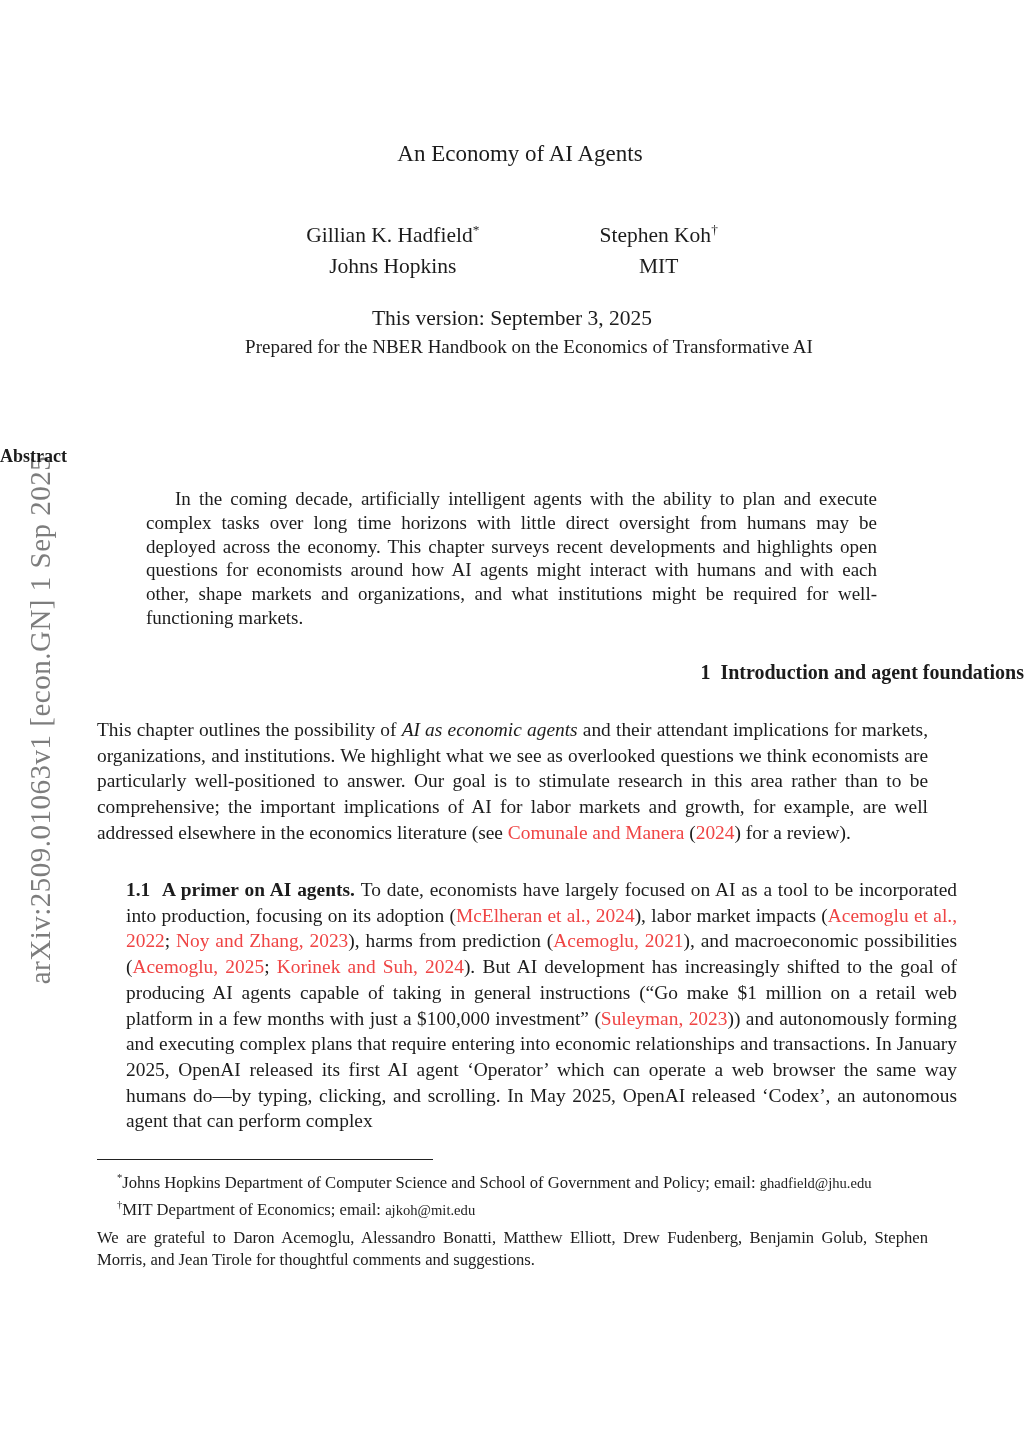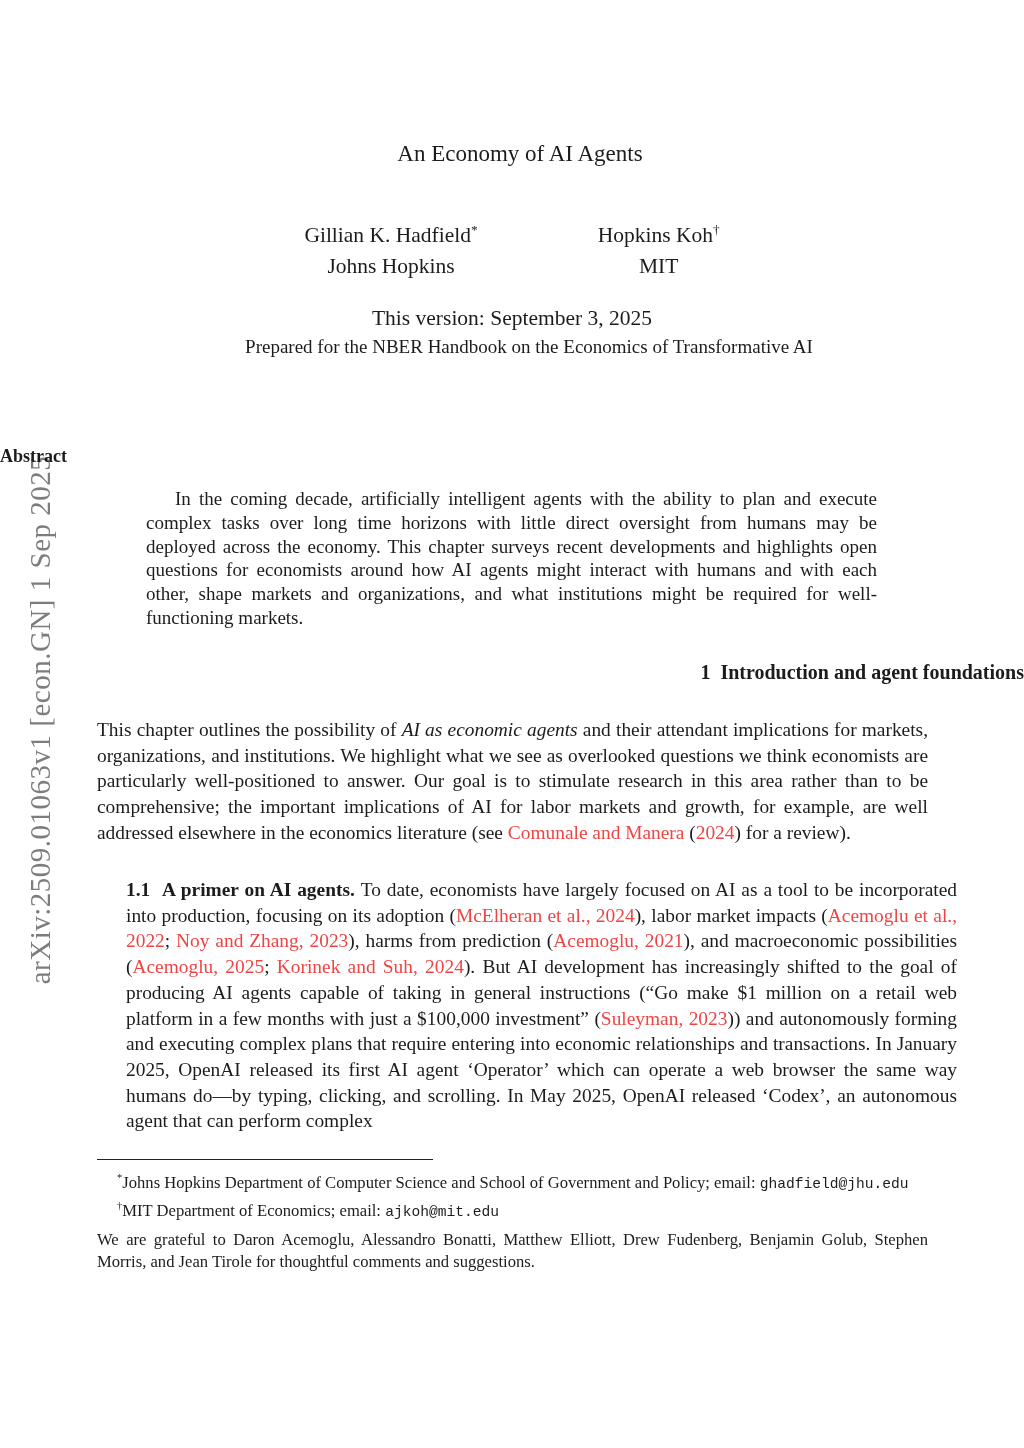--- a/index.html
+++ b/index.html
@@ -103,21 +103,21 @@
     font-size: 19.4px;
     line-height: 25.7px;
     text-align: justify;
     hyphens: auto;
   }
   .p1 { top: 717px; }
   .p2 { top: 877px; margin-left: 29px; }
   .seg-link { color: #ef4444; }
   .seg-italic { font-style: italic; }
   .seg-bold { font-weight: bold; }
-  .seg-mono { font-family: Liberation Mono, monospace; font-size: 0.88em; }
+  .seg-mono { font-family: Liberation Serif, serif; font-size: 0.88em; }
   .seg-sup { vertical-align: super; font-size: 64%; }
   .fn-rule {
     position: absolute;
     top: 1159px;
     left: 97px;
     width: 336px;
     border-top: 1.7px solid #222222;
   }
   .footnotes {
     position: absolute;
@@ -140,21 +140,21 @@
   <div class="arxiv-sidebar">arXiv:2509.01063v1  [econ.GN]  1 Sep 2025</div>
 
   <h1 class="title">An Economy of AI Agents</h1>
 
   <div class="authors">
     <div class="author">
       <div><span>Gillian K. Hadfield</span><sup>*</sup></div>
       <div>Johns Hopkins</div>
     </div>
     <div class="author">
-      <div><span>Hopkins Koh</span><sup>†</sup></div>
+      <div><span>Stephen Koh</span><sup>†</sup></div>
       <div>MIT</div>
     </div>
   </div>
 
   <div class="version">This version: September 3, 2025</div>
 
   <div class="prepared">Prepared for the NBER Handbook on the Economics of Transformative AI</div>
 
   <div class="abstract-head">Abstract</div>
 

